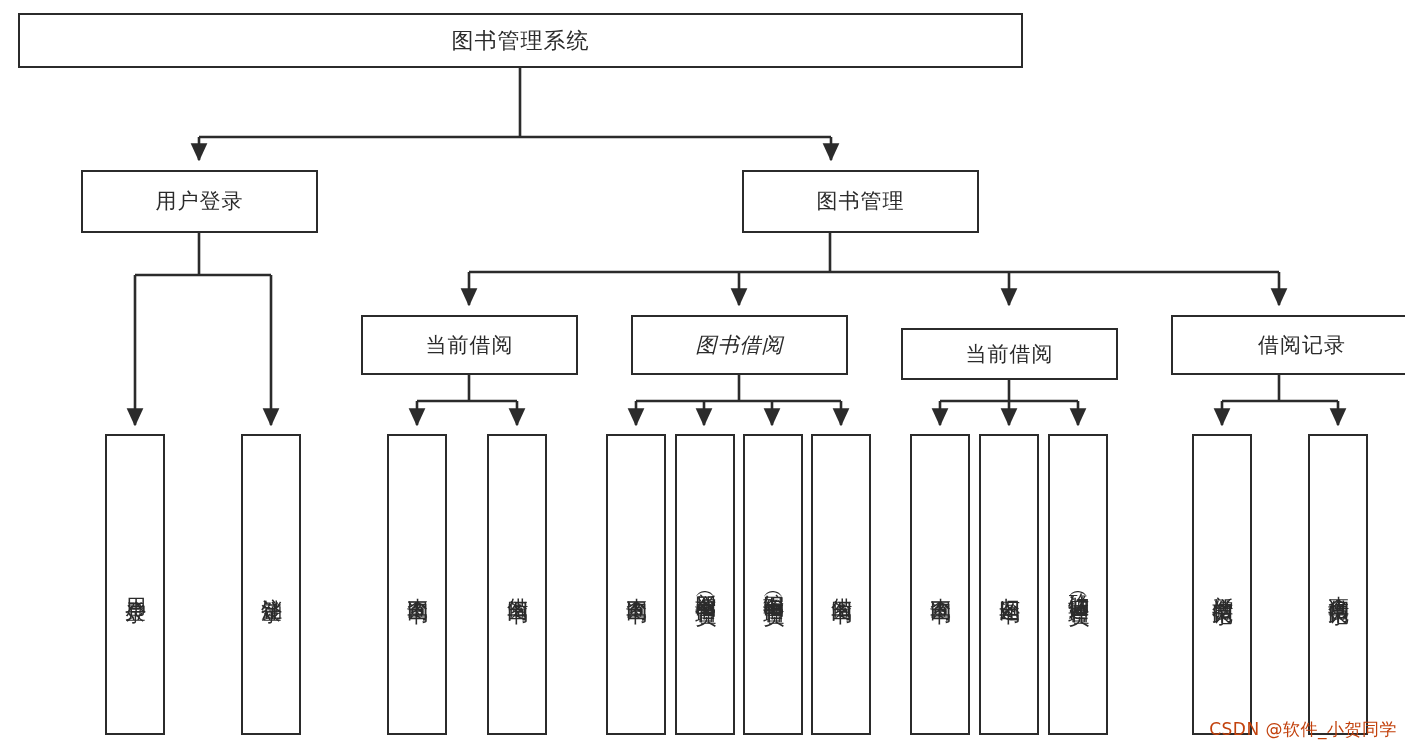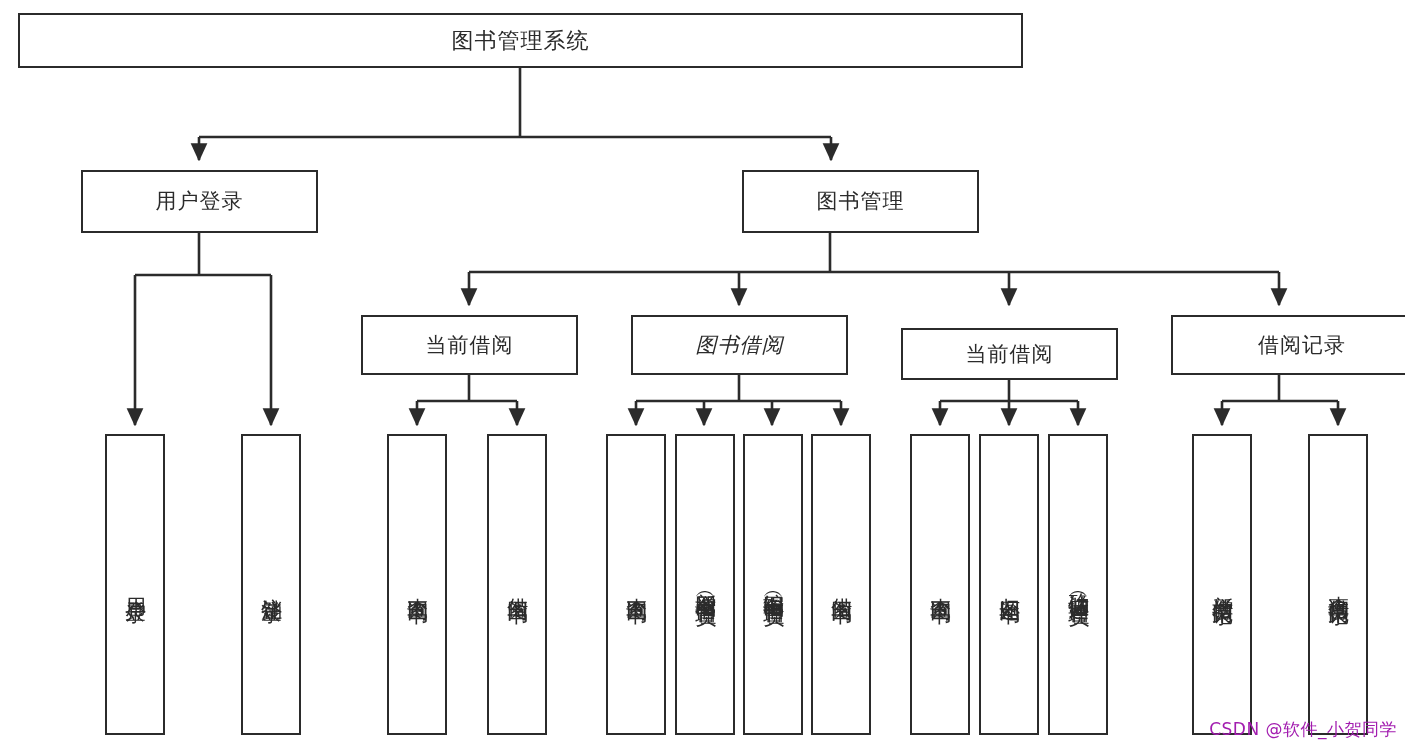--- a/index.html
+++ b/index.html
@@ -54,21 +54,21 @@
     line-height: 1.32;
     letter-spacing: 2px;
     white-space: nowrap;
     max-height: 272px;
   }
   .watermark {
     position: absolute;
     right: 8px;
     bottom: 6px;
     font-size: 17px;
-    color: #a21caf;
+    color: #c2410c;
     letter-spacing: 0.5px;
     white-space: nowrap;
     user-select: none;
   }
 </style>
 </head>
 <body>
 
 <div id="canvas">
 

